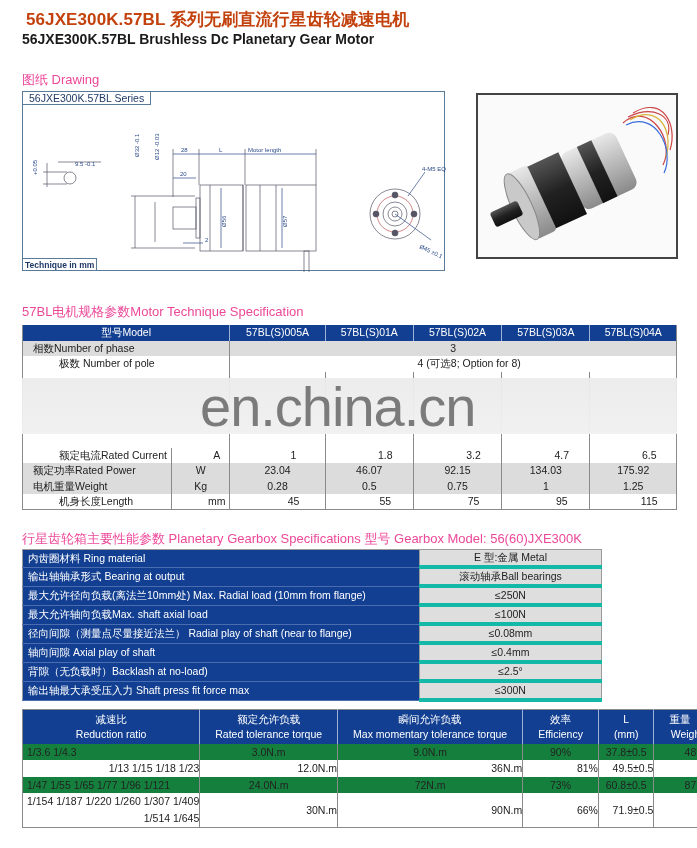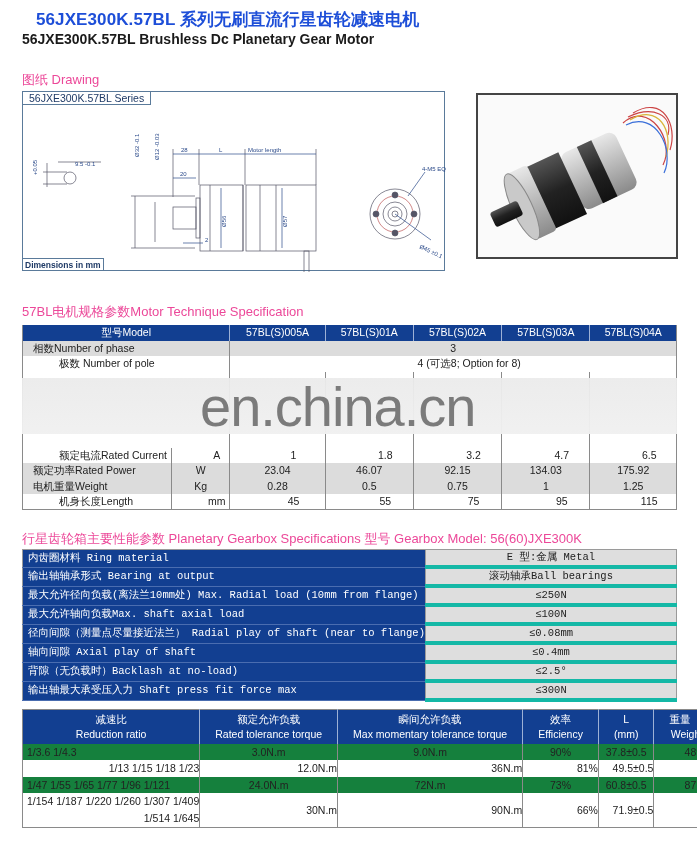--- a/index.html
+++ b/index.html
@@ -1,19 +1,19 @@
 <!DOCTYPE html>
 <html><head>
 <meta charset="utf-8">
 <style>
   * { box-sizing: border-box; margin: 0; padding: 0; }
   html, body { width: 697px; height: 848px; background: #ffffff; overflow: hidden; }
   body { font-family: "Liberation Sans", "DejaVu Sans", sans-serif; color: #222; position: relative; }
 
-  .title-cn { position: absolute; left: 36px; top: 8px; font-size: 17px; font-weight: bold; color: #1d4ed8; letter-spacing: 0.1px; white-space: nowrap; }
+  .title-cn { position: absolute; left: 26px; top: 8px; font-size: 17px; font-weight: bold; color: #c2410c; letter-spacing: 0.1px; white-space: nowrap; }
   .title-en { position: absolute; left: 22px; top: 31px; font-size: 14px; font-weight: bold; color: #1a1a1a; white-space: nowrap; }
 
   .sec-title { position: absolute; left: 22px; font-size: 13px; color: #ec4899; white-space: nowrap; }
   .sec-drawing { top: 71px; }
   .sec-motor { top: 303px; }
   .sec-gear { top: 530px; font-size: 13px; }
 
   
   .drawing-box { position: absolute; left: 22px; top: 91px; width: 423px; height: 180px; border: 1px solid #5a7a9a; background: #fff; }
   .series-label { position: absolute; left: 0; top: 0; padding: 0 6px; height: 13px; line-height: 13px; font-size: 10.5px; color: #1f3a66; border-right: 1px solid #5a7a9a; border-bottom: 1px solid #5a7a9a; background: #fff; }
@@ -32,21 +32,21 @@
   .motor-table td.lbl { text-align: left; padding-left: 10px; }
   .motor-table tr.g td { background: #dcdcdc; }
   .motor-table tr.w td { background: #ffffff; padding-left: 36px; }
   .motor-table { border: 1px solid #8a8a8a; border-top: none; }
   .motor-table tr.hidden-row td { height: 76px; background: #fff; }
 
   .watermark { position: absolute; left: 22px; top: 378px; width: 655px; height: 56px; background: linear-gradient(180deg, rgba(235,235,235,0.95), rgba(240,240,240,0.97)); padding-left: 32px; }
   .watermark span { position: absolute; left: 178px; top: -4px; font-size: 56px; color: #7b7b7b; letter-spacing: -1px; font-family: "Liberation Sans", sans-serif; }
 
   
-  .gear-table { left: 22px; top: 549px; width: 655px; border: 1px solid #9a9a9a; font-family: Liberation Mono, monospace; }
+  .gear-table { left: 22px; top: 549px; width: 580px; border: 1px solid #9a9a9a; }
   .gear-table td { font-size: 10.5px; height: 15.5px; line-height: 15px; border-bottom: 1px solid #d8d8d8; white-space: nowrap; }
   .gear-table td.k { background: #123f91; color: #fff; padding-left: 5px; width: 397px; border-bottom: 1px solid #4a6db0; }
   .gear-table td.v { background: #dedede; text-align: center; color: #222; border-left: 1px solid #9a9a9a; border-bottom: 4px solid #14b8a6; }
 
   
   .ratio-table { left: 22px; top: 709px; width: 655px; border: 1px solid #8a8a8a; }
   .ratio-table th { background: #123f91; color: #fff; font-weight: normal; font-size: 10.5px; text-align: center; height: 34px; line-height: 15px; border-left: 1px solid #9db1d6; padding: 0 15px; white-space: nowrap; }
   .ratio-table th:first-child { border-left: none; }
   .ratio-table td { font-size: 10.5px; text-align: center; height: 16.5px; border-left: 1px solid #8a8a8a; color: #222; white-space: nowrap; }
   .ratio-table td:first-child { text-align: left; padding-left: 4px; border-left: none; }
@@ -122,21 +122,21 @@
       <text x="225" y="60">Motor length</text>
       <text x="157" y="84">20</text>
       <text x="182" y="150">2</text>
       <text x="203" y="135" transform="rotate(-90 203 135)">Ø56</text>
       <text x="264" y="135" transform="rotate(-90 264 135)">Ø57</text>
       <text x="399" y="79">4-M5 EQS</text>
       <text x="396" y="156" transform="rotate(25 396 156)">Ø45 ±0.1</text>
     </g>
   </svg>
   <div class="series-label">56JXE300K.57BL Series</div>
-  <div class="dims-label">Dimensions in mm</div>
+  <div class="dims-label">Technique in mm</div>
 </div>
 
 <div class="photo-box">
   <svg width="198" height="162" viewBox="0 0 198 162">
     <defs>
       <linearGradient id="metal" x1="0" y1="0" x2="0" y2="1">
         <stop offset="0" stop-color="#e8e8e8"></stop>
           <stop offset="0.5" stop-color="#b9b9b9"></stop>
           <stop offset="1" stop-color="#8a8a8a"></stop>
       </linearGradient>

